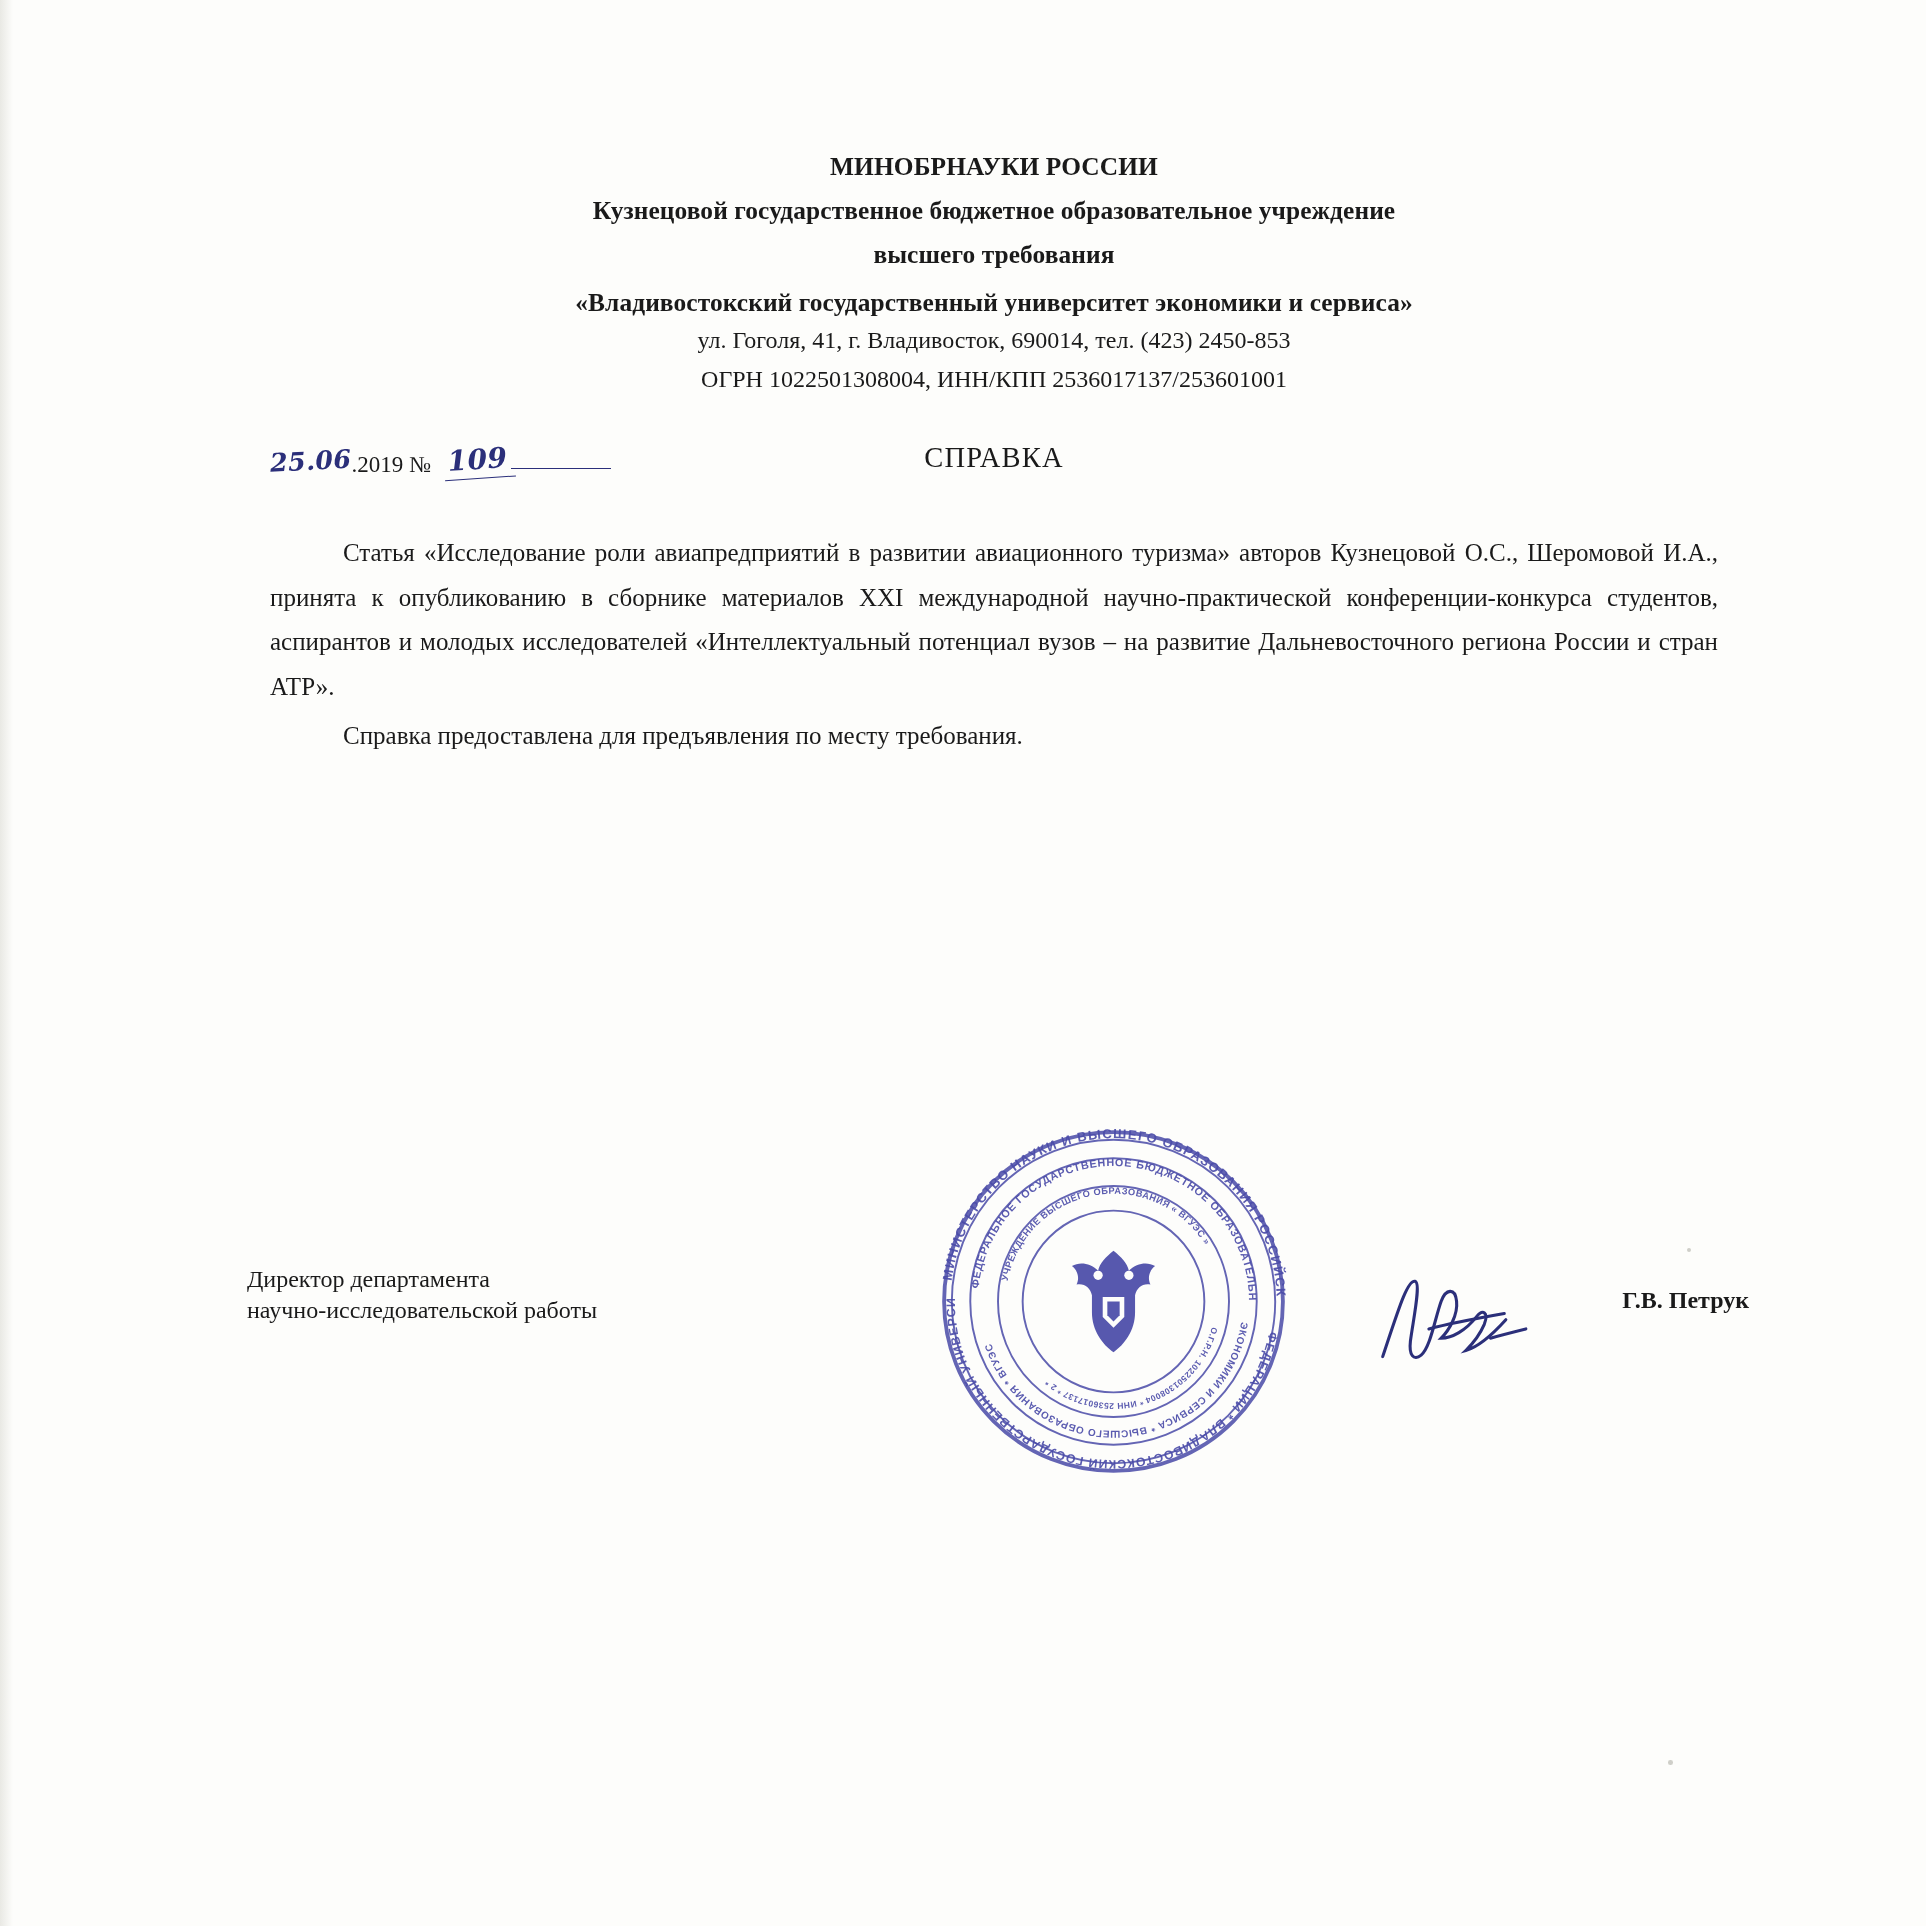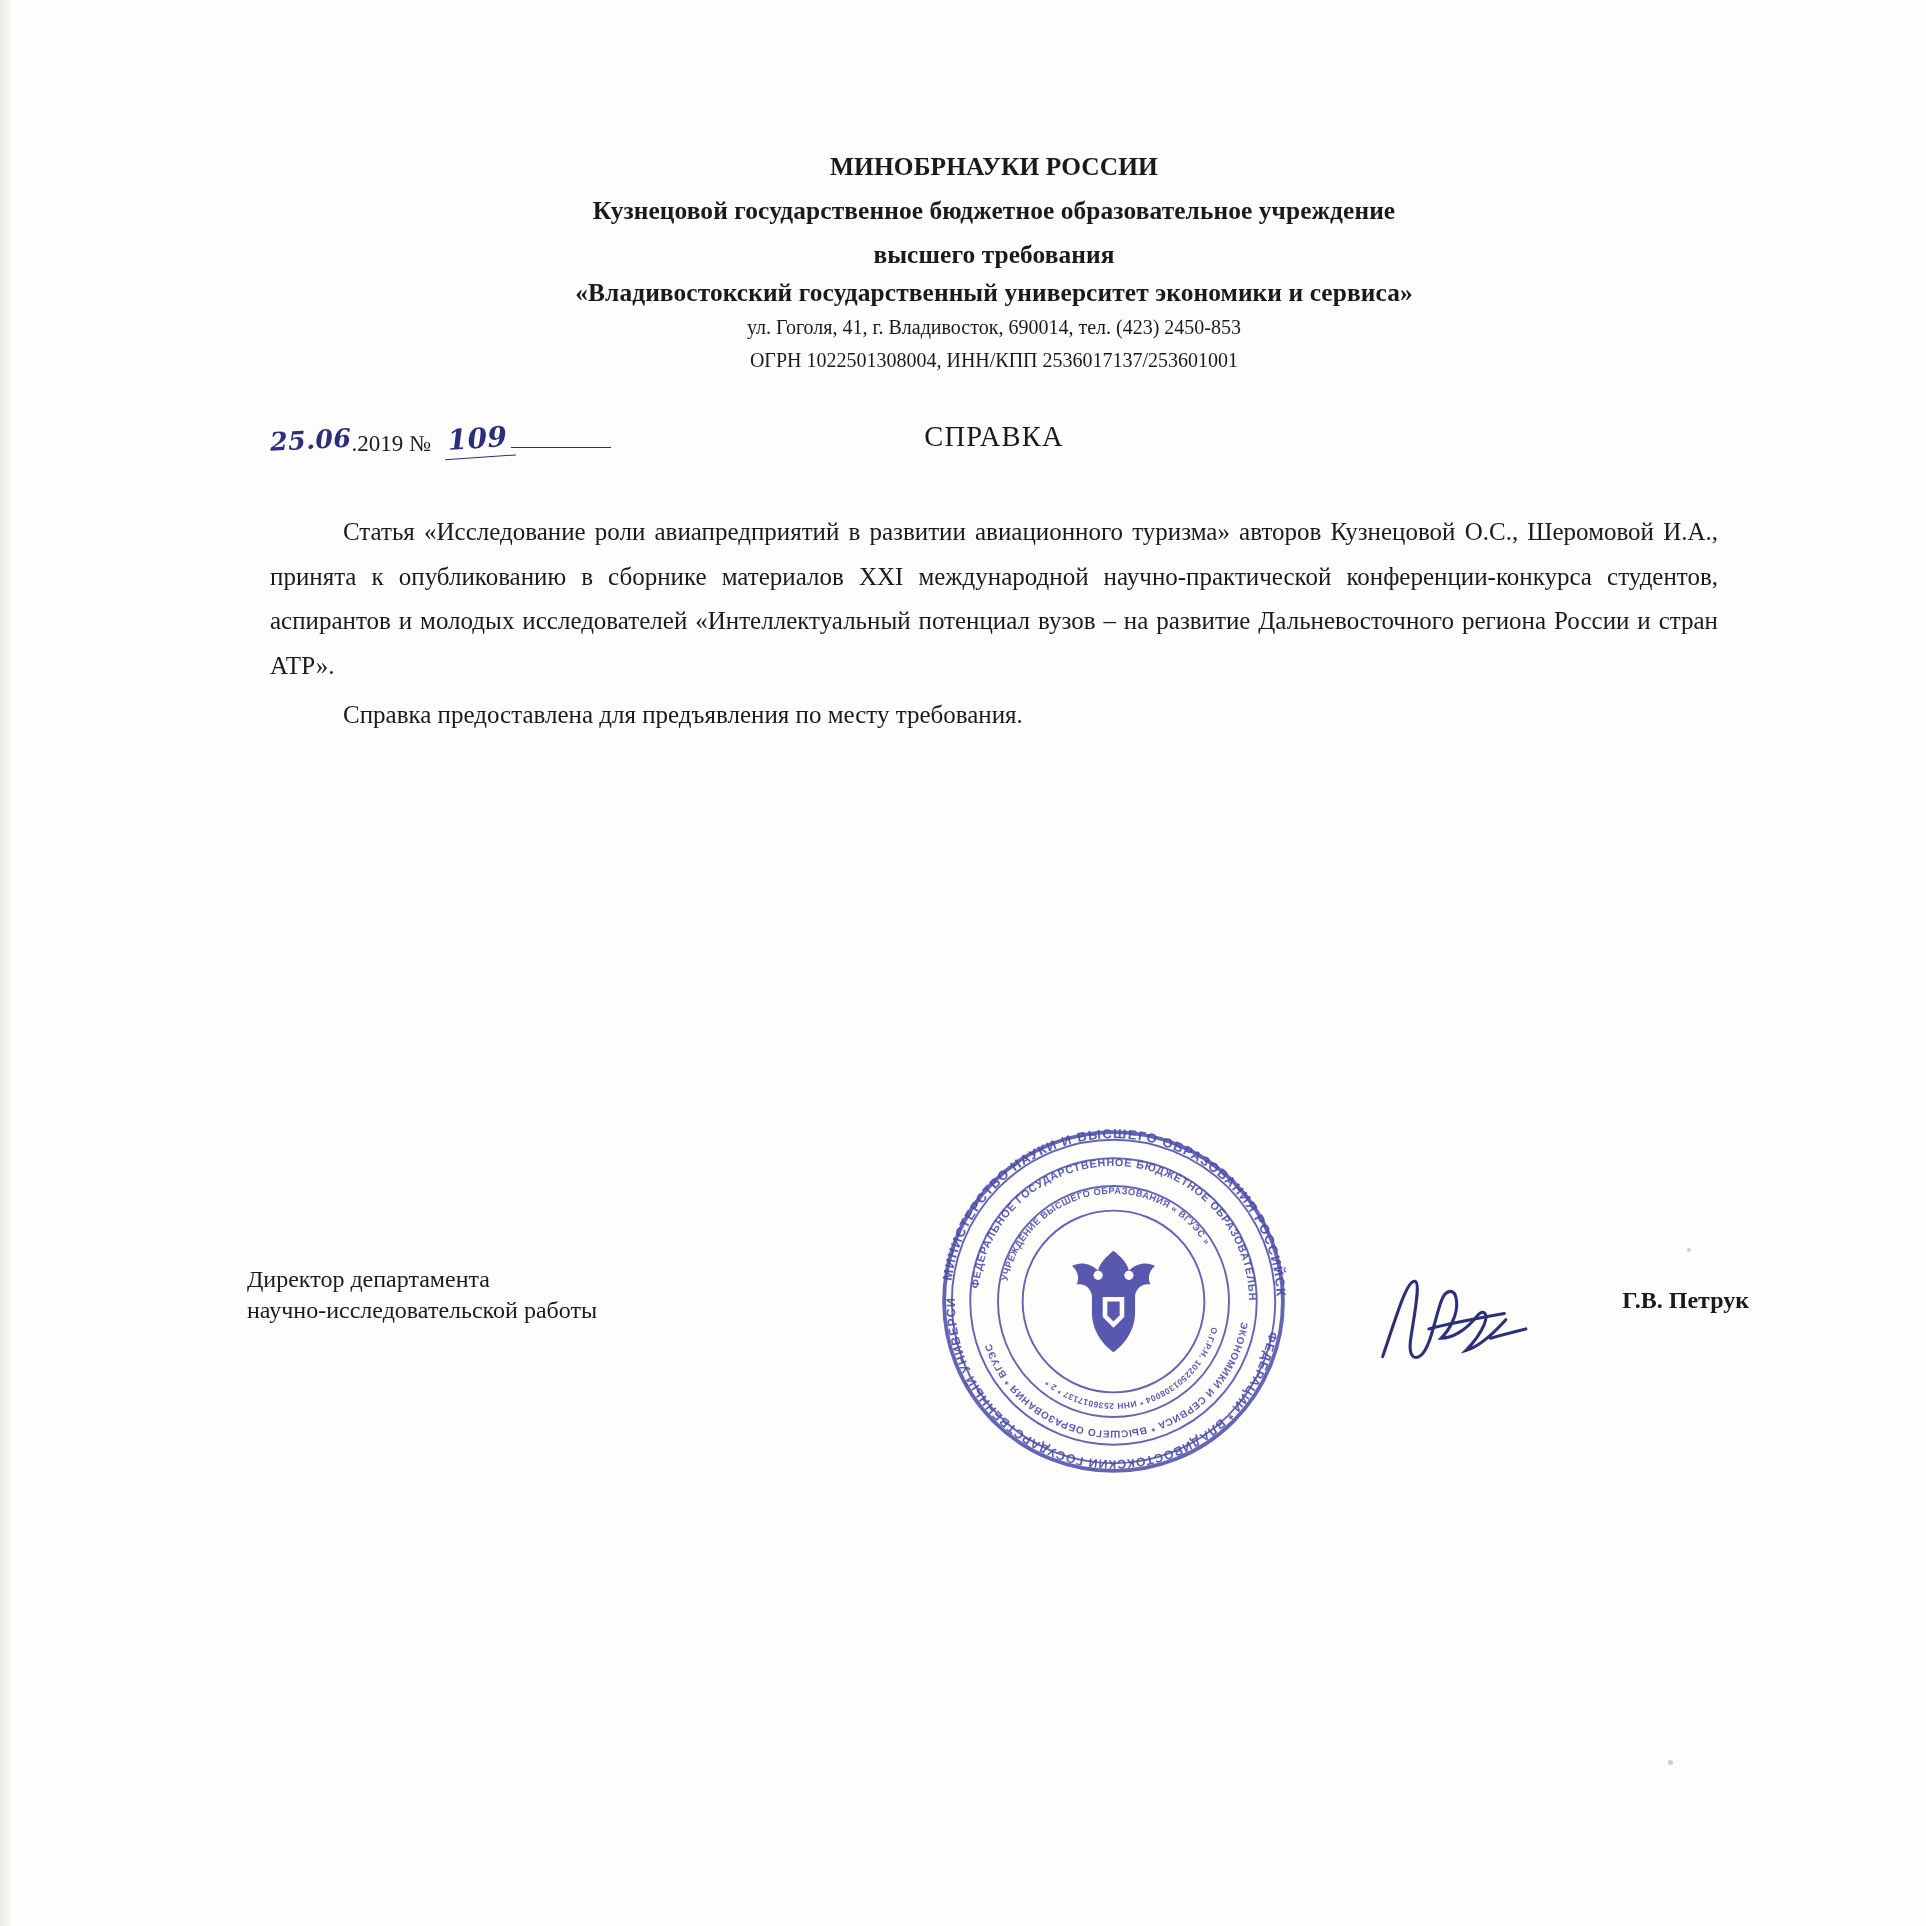--- a/index.html
+++ b/index.html
@@ -41,26 +41,26 @@
     text-align: center;
     font-weight: bold;
     font-size: 25.4px;
     line-height: 1.30;
     letter-spacing: 0.1px;
     margin-top: 11px;
   }
   .hdr-line-1 { margin-bottom: 8.5px; }
   .hdr-line-2 { }
   .hdr-line-3 { }
-  .hdr-line-4 { margin-top: 5px; }
+  .hdr-line-4 { margin-top: 15px; }
 
   .hdr-plain {
     text-align: center;
     font-weight: normal;
-    font-size: 20px;
+    font-size: 24px;
     line-height: 1.38;
     margin-top: 5.4px;
   }
 
   .meta-row {
     position: relative;
     margin-top: 46px;
     height: 50px;
   }
   .date-line {

